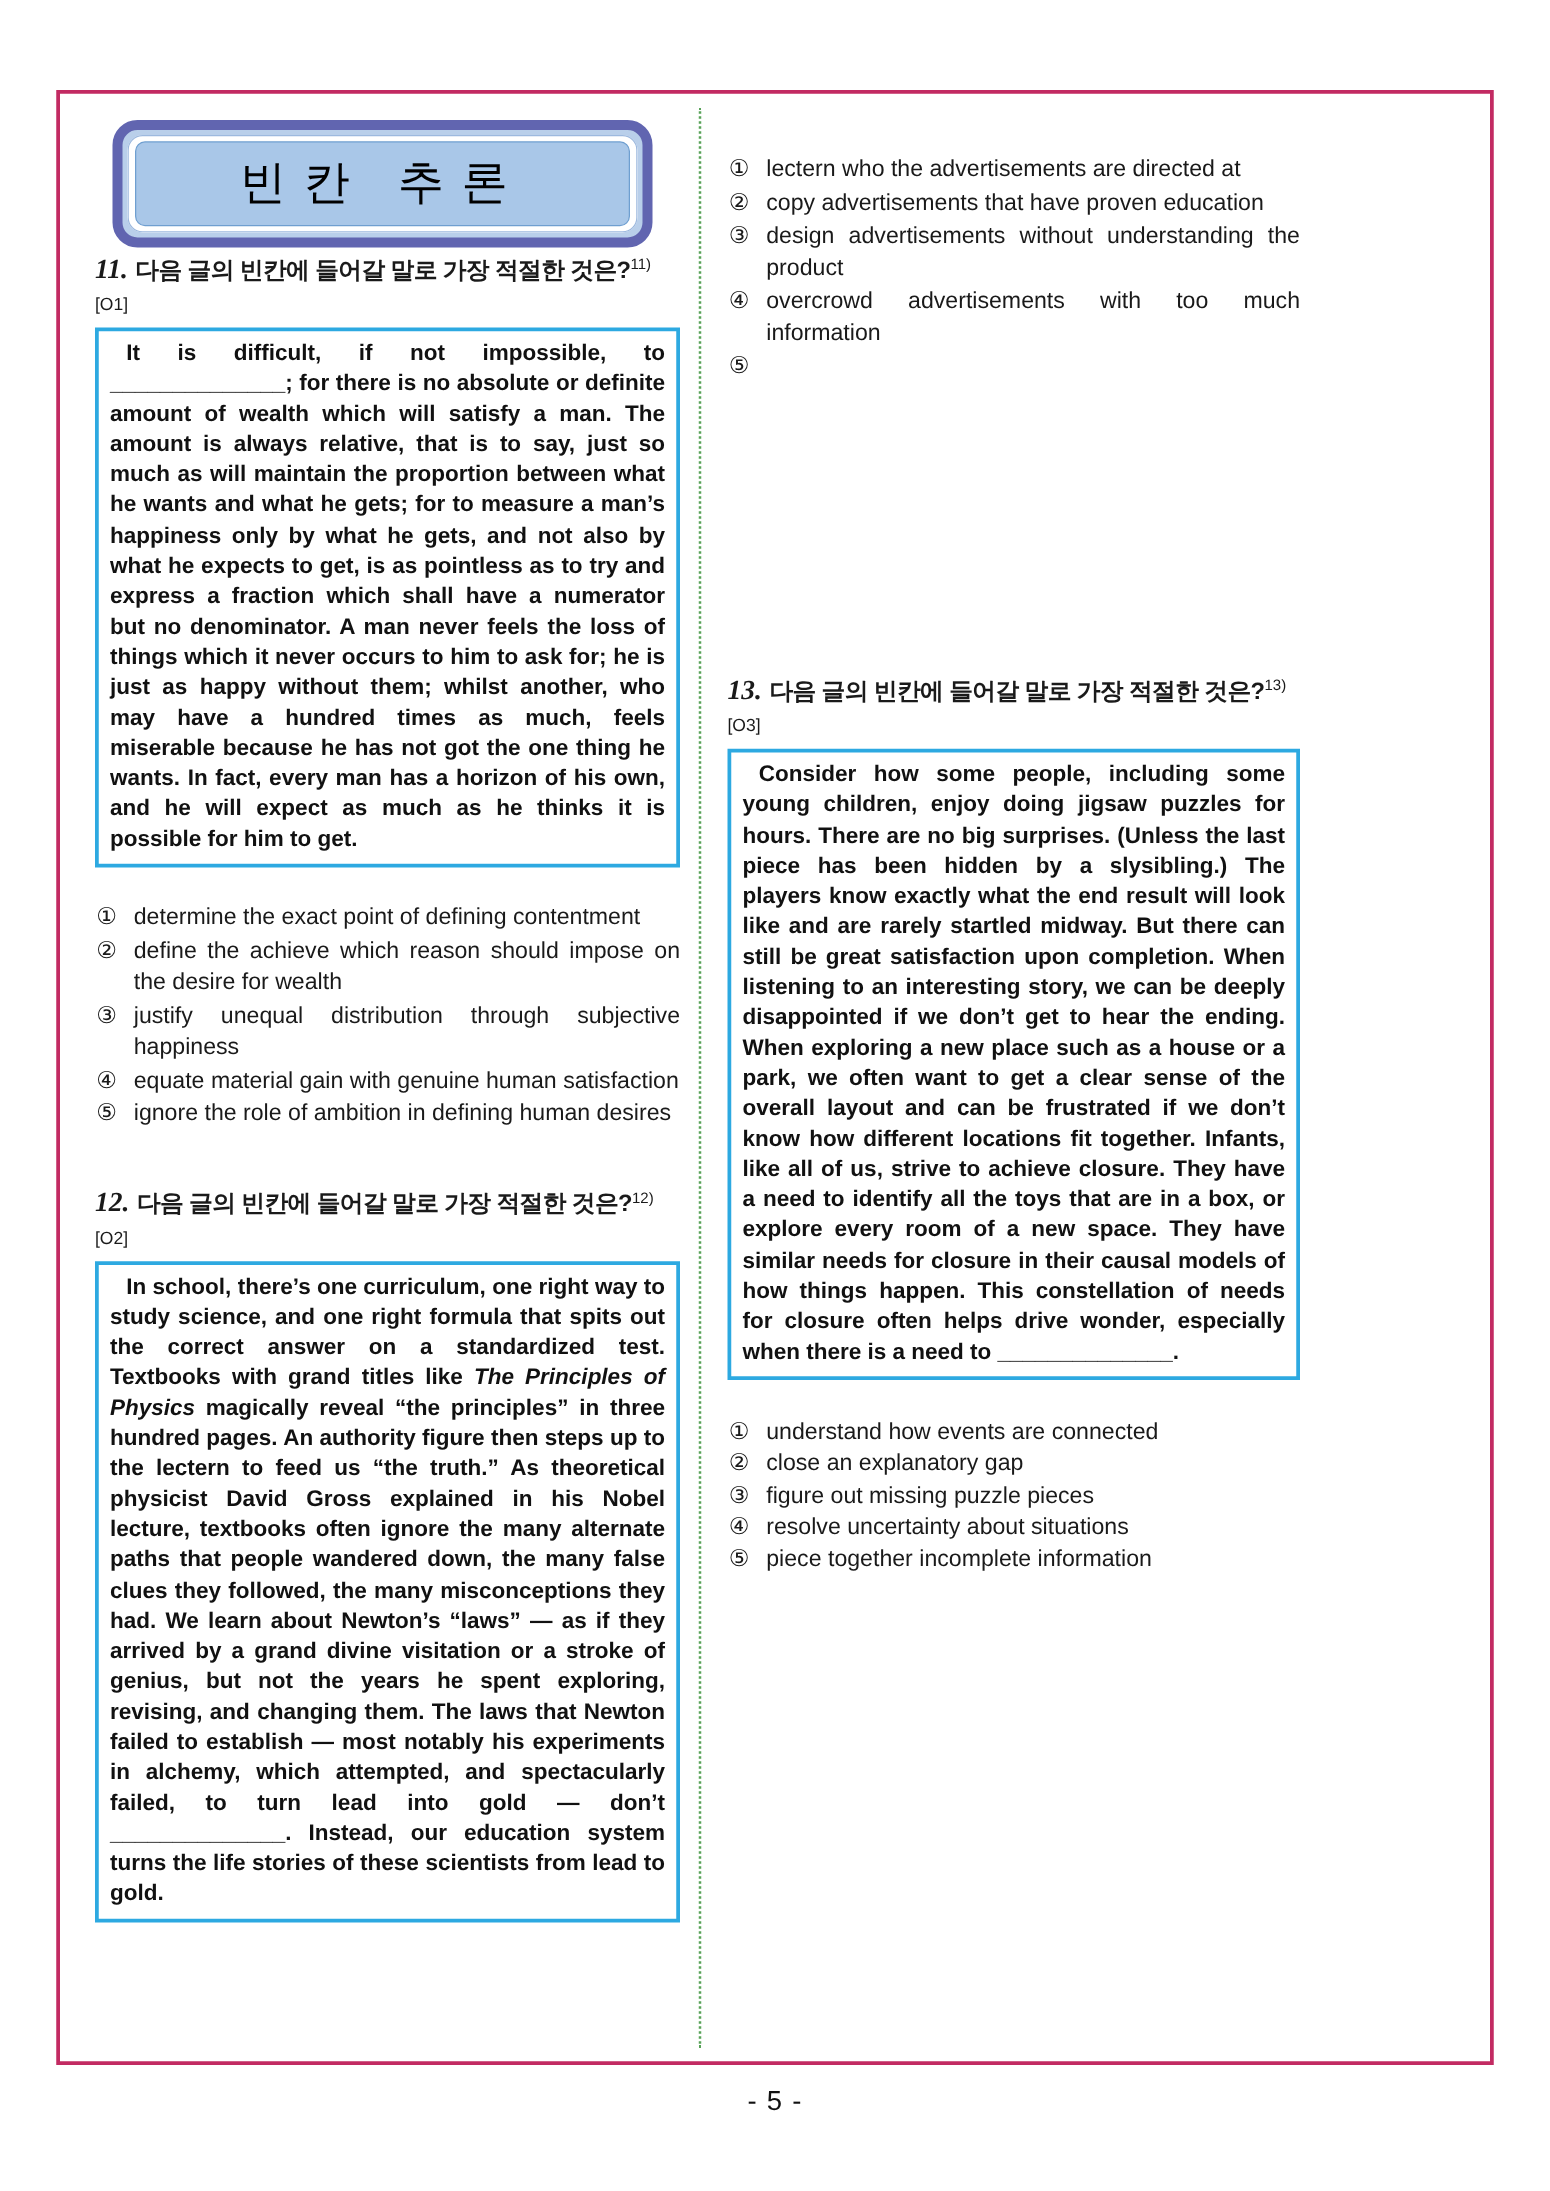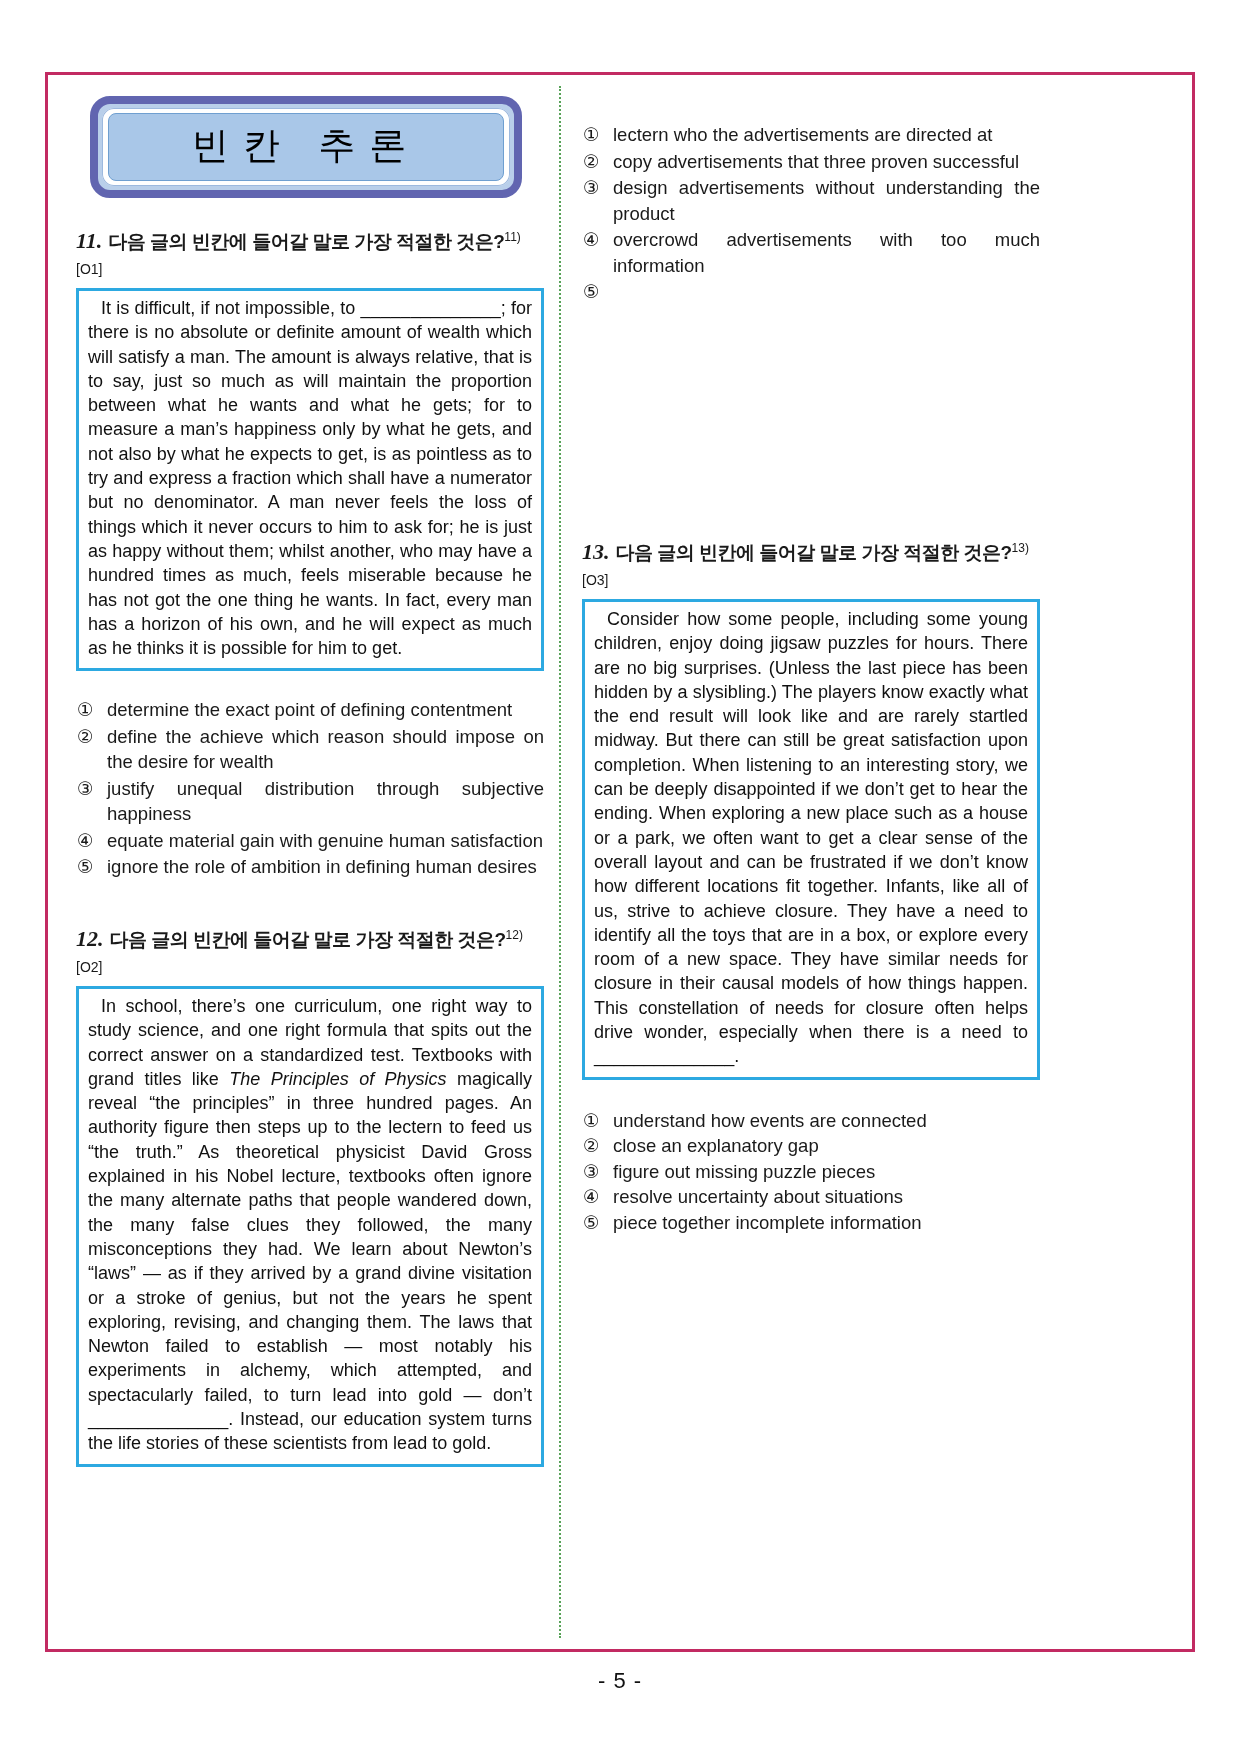--- a/index.html
+++ b/index.html
@@ -28,31 +28,31 @@
   
   .q-header { font-size:19px; line-height:26px; margin-bottom:6px; }
   .q-num { font-family:"Liberation Serif","DejaVu Serif",serif; font-style:italic;
     font-weight:bold; font-size:22px; margin-right:6px; }
   .q-prompt { font-weight:600; letter-spacing:-0.5px; }
   .q-sup { font-size:12px; vertical-align:7px; }
   .q-tag { font-size:14px; }
 
   
   .passage-box { border:3px solid #2da9e1; padding:5px 9px 8px 9px;
-    font-size:18px; line-height:24.3px; text-align:justify; color:#111; }
+    font-size:18px; line-height:24.3px; text-align:justify; color:#111;font-weight:bold; }
   .passage-box .first-indent { display:inline-block; width:13px; }
   .passage-box .it { font-style:italic; }
 
   
   .choices { margin-top:26px; }
   .choice { position:relative; padding-left:31px; font-size:18.5px;
     line-height:25.5px; text-align:justify; margin-bottom:1px; }
   .choice .marker { position:absolute; left:1px; top:0; font-size:18.5px; }
 
-  .q11-section { margin-top:26px; }
+  .q11-section { }
   .q12-section { margin-top:42px; }
 
   .q13-section { position:absolute; left:0; top:413px; width:458px; }
   .q13-section .choices { margin-top:28px; }
   .q13-section .choice { margin-bottom:0; }
 
   .footer { position:absolute; left:0; top:1668px; width:1240px; text-align:center;
     font-size:22px; letter-spacing:1px; color:#111; }
 </style>
 </head>
@@ -115,21 +115,21 @@
 
   <div class="col-right">
 
     <div class="choices" style="margin-top:0;">
       <div class="choice">
         <span class="marker">①</span>
         <span>lectern who the advertisements are directed at</span>
       </div>
       <div class="choice">
         <span class="marker">②</span>
-        <span>copy advertisements that three proven successful</span>
+        <span>copy advertisements that have proven education</span>
       </div>
       <div class="choice">
         <span class="marker">③</span>
         <span>design advertisements without understanding the product</span>
       </div>
       <div class="choice">
         <span class="marker">④</span>
         <span>overcrowd advertisements with too much information</span>
       </div>
       <div class="choice">

